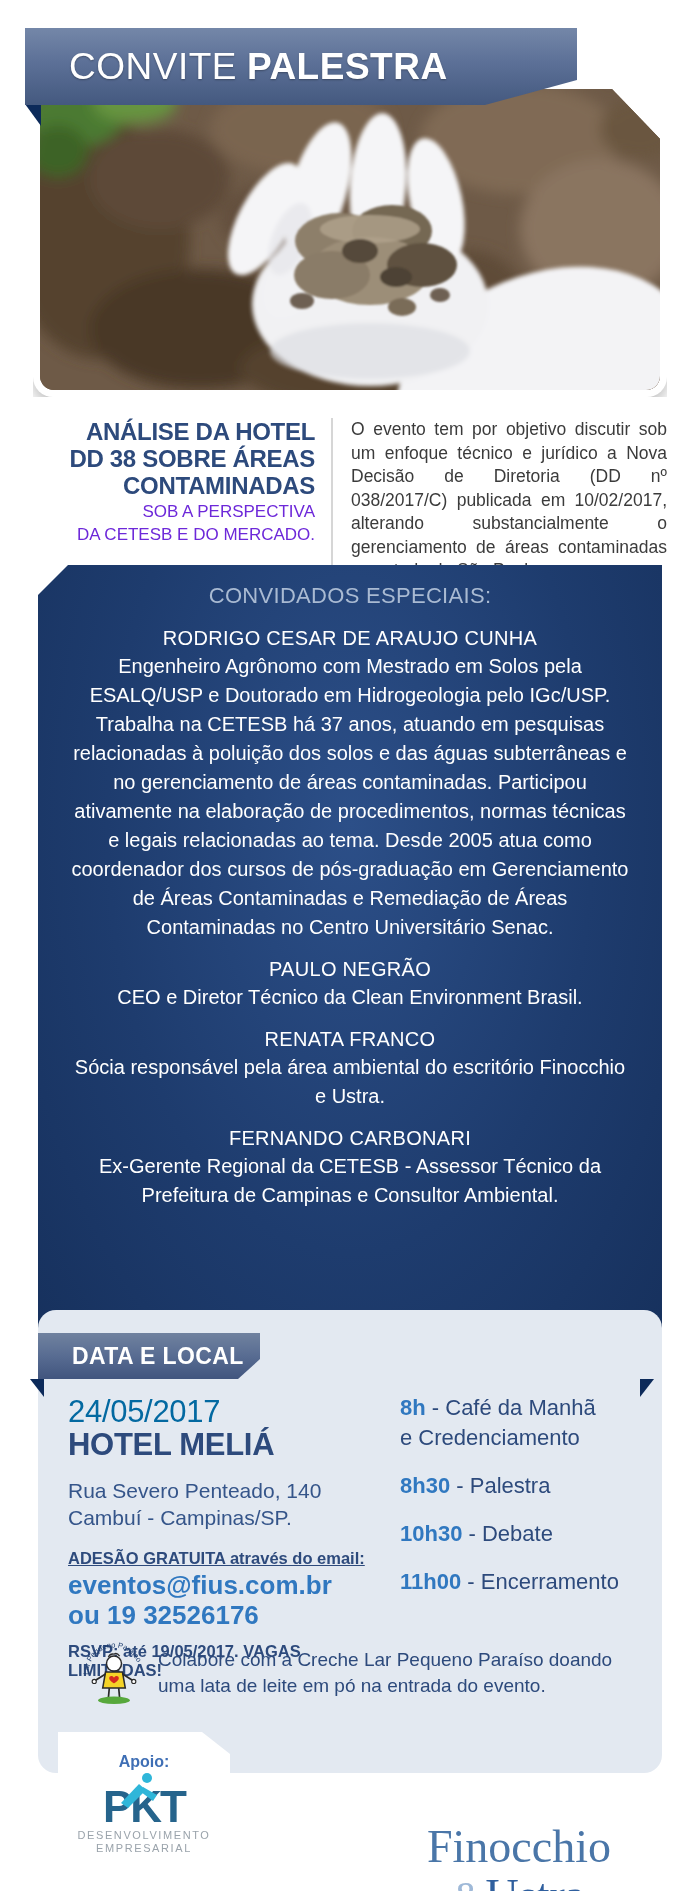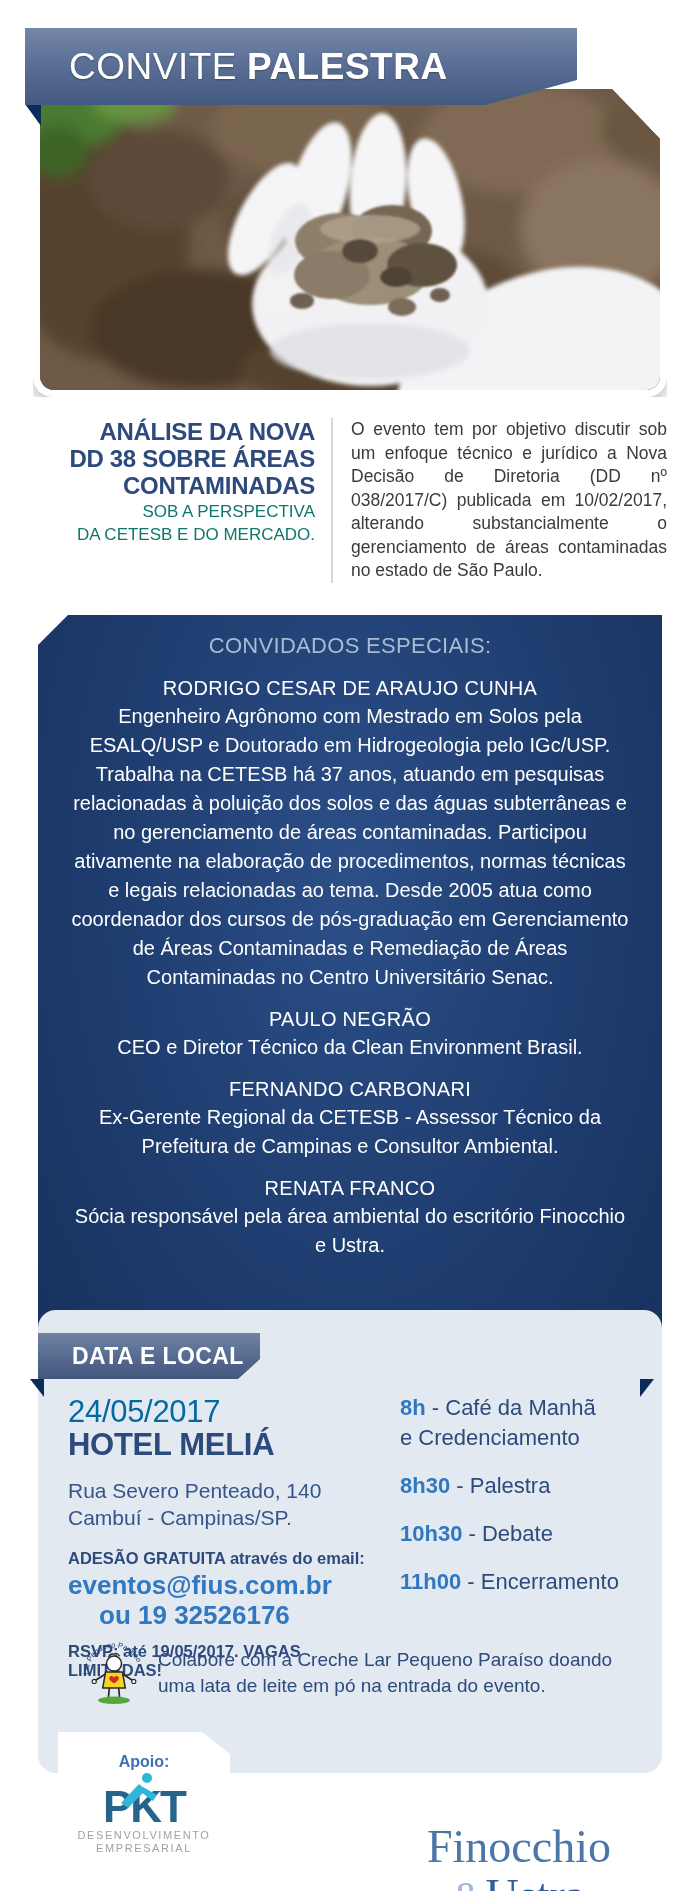--- a/index.html
+++ b/index.html
@@ -22,27 +22,27 @@
   .photo-frame{position:absolute;left:33px;top:82px;width:634px;height:315px;background:#ffffff;
     border-radius:20px;clip-path:polygon(0 0,582px 0,100% 52px,100% 100%,0 100%);
     filter:drop-shadow(0 6px 8px rgba(0,0,0,.28));z-index:1;}
   .photo{position:absolute;left:7px;top:7px;width:620px;height:301px;border-radius:14px;
     overflow:hidden;clip-path:polygon(0 0,572px 0,100% 50px,100% 100%,0 100%);background:#6e5a47;}
 
   
   .intro{position:absolute;left:35px;top:418px;width:632px;display:flex;}
   .intro-left{width:296px;text-align:right;padding-right:16px;box-sizing:border-box;}
   .intro-title{color:#2d4a7c;font-weight:bold;font-size:24px;line-height:27px;letter-spacing:-.3px;}
-  .intro-sub{color:#0f766e;font-size:17px;line-height:21px;margin-top:2px;}
+  .intro-sub{color:#6d28d9;font-size:17px;line-height:21px;margin-top:2px;}
   .intro-divider{width:2px;background:#d6d6d6;}
   .intro-right{flex:1;padding-left:18px;}
   .intro-desc{color:#3b3b3b;font-size:17.5px;line-height:23.5px;text-align:justify;margin:0;}
 
   
-  .navy-box{position:absolute;left:38px;top:615px;width:624px;height:810px;
+  .navy-box{position:absolute;left:38px;top:565px;width:624px;height:810px;
     background:radial-gradient(ellipse at 50% 32%,#2c4f88 0%,#1e3c6e 55%,#16305c 100%);
     clip-path:polygon(30px 0,100% 0,100% 100%,0 100%,0 30px);
     text-align:center;color:#fff;box-sizing:border-box;padding:16px 24px 0 24px;}
   .navy-heading{color:#a9bad2;font-size:22px;line-height:30px;letter-spacing:.3px;}
   .sp-name{font-size:20px;line-height:28px;margin-top:13px;letter-spacing:.3px;}
   .sp-bio{font-size:20px;line-height:29px;margin:0 auto;max-width:566px;}
 
   
   .gray-panel{position:absolute;left:38px;top:1310px;width:624px;height:463px;
     background:#e3e9f1;border-radius:18px;}
@@ -57,23 +57,23 @@
     clip-path:polygon(0 0,100% 0,100% 100%,22px 100%,0 26px);}
   .fold-left{position:absolute;left:30px;top:1379px;width:14px;height:18px;background:#0c2a5a;
     clip-path:polygon(0 0,100% 0,100% 100%);z-index:3;}
   .fold-right{position:absolute;left:640px;top:1379px;width:14px;height:18px;background:#0c2a5a;
     clip-path:polygon(0 0,100% 0,0 100%);z-index:3;}
 
   .col-date{position:absolute;left:68px;top:1395px;width:300px;}
   .d-date{color:#0369a1;font-weight:normal;font-size:31px;line-height:33px;letter-spacing:-.3px;}
   .d-venue{color:#2d4a7c;font-weight:bold;font-size:31px;line-height:33px;letter-spacing:-.3px;}
   .d-addr{color:#35558a;font-size:21px;line-height:27px;margin-top:16px;}
-  .d-adesao{color:#2d4a7c;font-weight:bold;font-size:16.5px;margin-top:18px;}
+  .d-adesao{color:#2d4a7c;font-weight:bold;font-size:16.5px;margin-top:18px;text-decoration:underline;}
   .d-mail{color:#3078c0;font-weight:bold;font-size:26px;line-height:30px;margin-top:2px;text-decoration:none;display:block;}
-  .d-phone{color:#3078c0;font-weight:bold;font-size:26px;line-height:30px;text-decoration:none;display:block;margin-left:31px;}
+  .d-phone{color:#3078c0;font-weight:bold;font-size:26px;line-height:30px;text-decoration:none;display:block;}
   .d-rsvp{color:#2d4a7c;font-weight:bold;font-size:16.5px;margin-top:12px;}
 
   .col-sched{position:absolute;left:400px;top:1393px;width:250px;}
   .s-item{font-size:22px;line-height:30px;margin-bottom:18px;color:#2d4a7c;}
   .s-time{color:#3078c0;font-weight:bold;}
   .s-cont{display:block;}
 
   .charity{position:absolute;left:82px;top:1638px;width:545px;display:flex;align-items:center;}
   .charity-text{color:#2d4a7c;font-weight:normal;font-size:19px;line-height:26px;margin-left:12px;}
 
@@ -163,21 +163,21 @@
           <ellipse cx="262" cy="212" rx="12" ry="8" fill="#6e6152"></ellipse>
           <ellipse cx="400" cy="206" rx="10" ry="7" fill="#6e6152"></ellipse>
           <ellipse cx="362" cy="218" rx="14" ry="9" fill="#7a6c58"></ellipse>
         </g>
       </svg>
     </div>
   </div>
 
   <div class="intro">
     <div class="intro-left">
-      <div class="intro-title">ANÁLISE DA NOVA</div>
+      <div class="intro-title">ANÁLISE DA HOTEL</div>
       <div class="intro-title">DD 38 SOBRE ÁREAS</div>
       <div class="intro-title">CONTAMINADAS</div>
       <div class="intro-sub">SOB A PERSPECTIVA</div>
       <div class="intro-sub">DA CETESB E DO MERCADO.</div>
     </div>
     <div class="intro-divider"></div>
     <div class="intro-right">
       <p class="intro-desc">O evento tem por objetivo discutir sob um enfoque técnico e jurídico a Nova Decisão de Diretoria (DD nº 038/2017/C) publicada em 10/02/2017, alterando substancialmente o gerenciamento de áreas contaminadas no estado de São Paulo.</p>
     </div>
   </div>
@@ -187,26 +187,26 @@
 
     <div>
       <div class="sp-name">RODRIGO CESAR DE ARAUJO CUNHA</div>
       <div class="sp-bio">Engenheiro Agrônomo com Mestrado em Solos pela ESALQ/USP e Doutorado em Hidrogeologia pelo IGc/USP. Trabalha na CETESB há 37 anos, atuando em pesquisas relacionadas à poluição dos solos e das águas subterrâneas e no gerenciamento de áreas contaminadas. Participou ativamente na elaboração de procedimentos, normas técnicas e legais relacionadas ao tema. Desde 2005 atua como coordenador dos cursos de pós-graduação em Gerenciamento de Áreas Contaminadas e Remediação de Áreas Contaminadas no Centro Universitário Senac.</div>
     </div>
     <div>
       <div class="sp-name">PAULO NEGRÃO</div>
       <div class="sp-bio">CEO e Diretor Técnico da Clean Environment Brasil.</div>
     </div>
     <div>
+      <div class="sp-name">RENATA FRANCO</div>
+      <div class="sp-bio">Sócia responsável pela área ambiental do escritório Finocchio e Ustra.</div>
+    </div>
+    <div>
       <div class="sp-name">FERNANDO CARBONARI</div>
       <div class="sp-bio">Ex-Gerente Regional da CETESB - Assessor Técnico da Prefeitura de Campinas e Consultor Ambiental.</div>
-    </div>
-    <div>
-      <div class="sp-name">RENATA FRANCO</div>
-      <div class="sp-bio">Sócia responsável pela área ambiental do escritório Finocchio e Ustra.</div>
     </div>
   </div>
 
   <div class="gray-panel"></div>
 
   <div class="ribbon ribbon-date">
     <span>DATA E LOCAL</span>
   </div>
   <div class="fold-left"></div>
 

